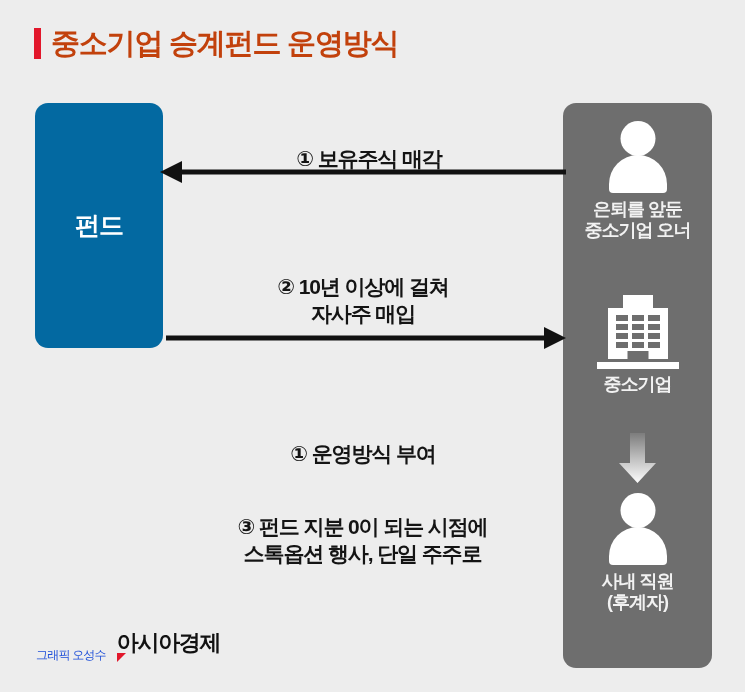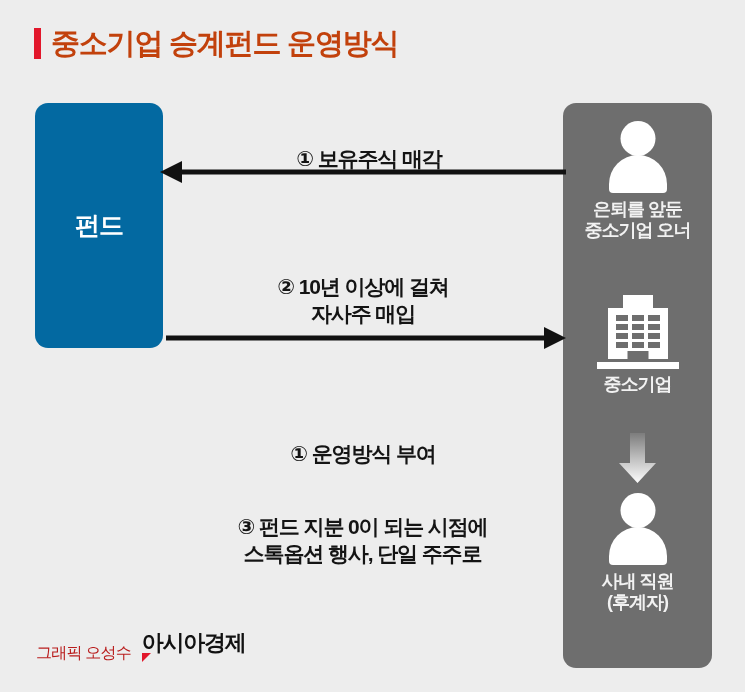--- a/index.html
+++ b/index.html
@@ -209,23 +209,23 @@
   
   .credit {
     position: absolute;
     left: 36px;
     top: 632px;
     display: flex;
     align-items: flex-end;
     gap: 11px;
   }
   .credit-author {
-    font-size: 16px;
+    font-size: 12px;
     letter-spacing: -0.8px;
-    color: #b91c1c;
+    color: #1d4ed8;
     line-height: 1.1;
   }
   .credit-brand-wrap {
     display: flex;
     align-items: flex-start;
     gap: 1px;
     flex-direction: column;
   }
   .credit-brand {
     font-size: 22px;

